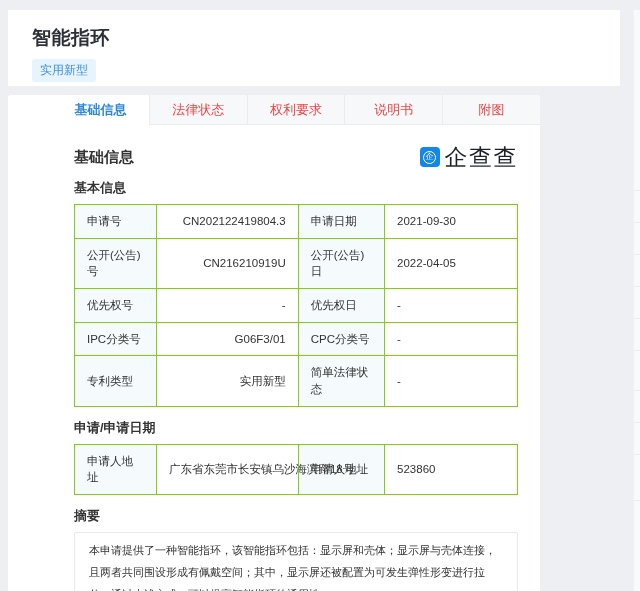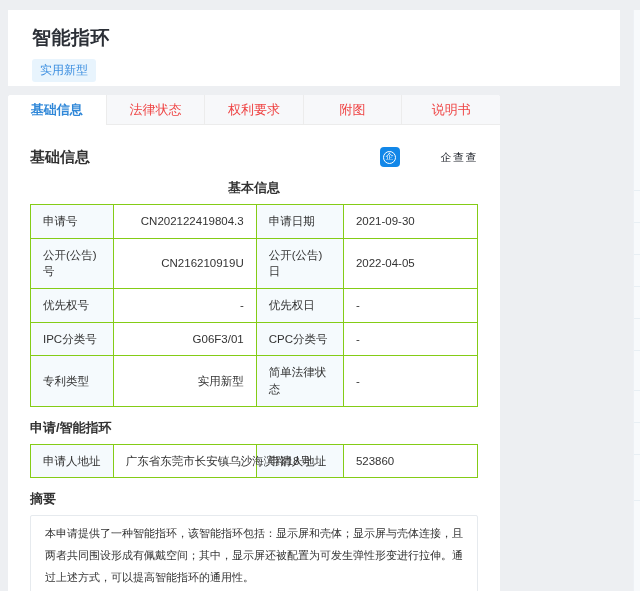--- a/index.html
+++ b/index.html
@@ -15,22 +15,22 @@
     position:absolute; left:8px; top:10px; width:612px; height:76px;
     background:#fff; border-radius:0; padding:15px 24px 0 24px;
   }
   .page-title { font-size:19px; font-weight:bold; color:#2b2f36; letter-spacing:.5px; }
   .badge {
     display:inline-block; margin-top:8px; padding:3px 8px;
     background:#e8f4fd; color:#3d8fe0; font-size:12px; border-radius:3px;
   }
   
   .main-card {
-    position:absolute; left:8px; top:95px; width:492px; height:496px;
-    background:#fff; border-radius:3px 3px 0 0; overflow:hidden;
+    position:absolute; left:8px; top:95px; width:532px; height:496px;
+    background:#fff; border-radius:3px 3px 0 0; overflow:hidden;padding-left:44px;
   }
   .tabbar { display:flex; height:30px; }
   .tab {
     flex:1; display:flex; align-items:center; justify-content:center;
     font-size:13px; color:#ef4444; background:#f7f8fa;
     border-bottom:1px solid #ececec; cursor:pointer;
   }
   .tab + .tab { border-left:1px solid #ececec; }
   .tab.active { background:#fff; color:#2f87d8; font-weight:bold; border-bottom-color:transparent; }
   .content { padding:12px 22px 0 22px; }
@@ -39,23 +39,23 @@
   .brand { display:flex; align-items:center; gap:5px; }
   .brand-icon {
     width:20px; height:20px; background:#1287e8; border-radius:4px;
     display:flex; align-items:center; justify-content:center; flex:none;
   }
   .brand-ring {
     width:13px; height:13px; border:1.2px solid #fff; border-radius:50%;
     display:flex; align-items:center; justify-content:center;
     font-size:8px; line-height:1; color:#fff;
   }
-  .brand-name { font-size:11px; color:#1d2129; letter-spacing:1.5px;margin-left:36px; }
+  .brand-name { font-size:23px; color:#1d2129; letter-spacing:1.5px; }
   .sub-title { font-size:13px; font-weight:bold; color:#333; margin:12px 0 7px 0; }
-  .sub-title.first { margin-top:6px;text-align:center; }
+  .sub-title.first { margin-top:6px; }
   table.info { width:100%; border-collapse:collapse; font-size:11.5px; table-layout:fixed; }
   table.info td { border:1px solid #84cc16; padding:8px 12px; color:#333; vertical-align:middle; line-height:1.45; }
   td.lbl  { background:#f5fafd; color:#5a6066; width:18.5%; }
   td.val1 { width:32%;text-align:right; }
   td.lbl2 { width:19.5%; }
   td.val2 { width:30%; }
   .nowrap { white-space:nowrap; }
   a.cell-link { color:#3a8ee6; text-decoration:none; cursor:pointer; }
   .abstract-box {
     border:1px solid #e6eaee; border-radius:2px;
@@ -75,22 +75,22 @@
   <div class="page-title">智能指环</div>
   <span class="badge">实用新型</span>
 </div>
 
 <div class="main-card">
 
   <div class="tabbar">
     <div class="tab active">基础信息</div>
     <div class="tab">法律状态</div>
     <div class="tab">权利要求</div>
+    <div class="tab">说明书</div>
     <div class="tab">附图</div>
-    <div class="tab">说明书</div>
   </div>
 
   <div class="content">
 
     <div class="section-head">
       <div class="section-title">基础信息</div>
       <div class="brand">
         <span class="brand-icon">
           <span class="brand-ring">企</span>
         </span>
@@ -127,21 +127,21 @@
         </tr>
         <tr>
           <td class="lbl">专利类型</td>
           <td class="val1">实用新型</td>
           <td class="lbl lbl2">简单法律状态</td>
           <td class="val2">-</td>
         </tr>
       </tbody>
     </table>
 
-    <div class="sub-title">申请/智能指环</div>
+    <div class="sub-title">申请/申请日期</div>
     <table class="info">
       <tbody>
         <tr>
           <td class="lbl">申请人地址</td>
           <td class="val1 nowrap">广东省东莞市长安镇乌沙海滨路18号</td>
           <td class="lbl lbl2">申请人地址</td>
           <td class="val2">523860</td>
         </tr>
       </tbody>
     </table>

